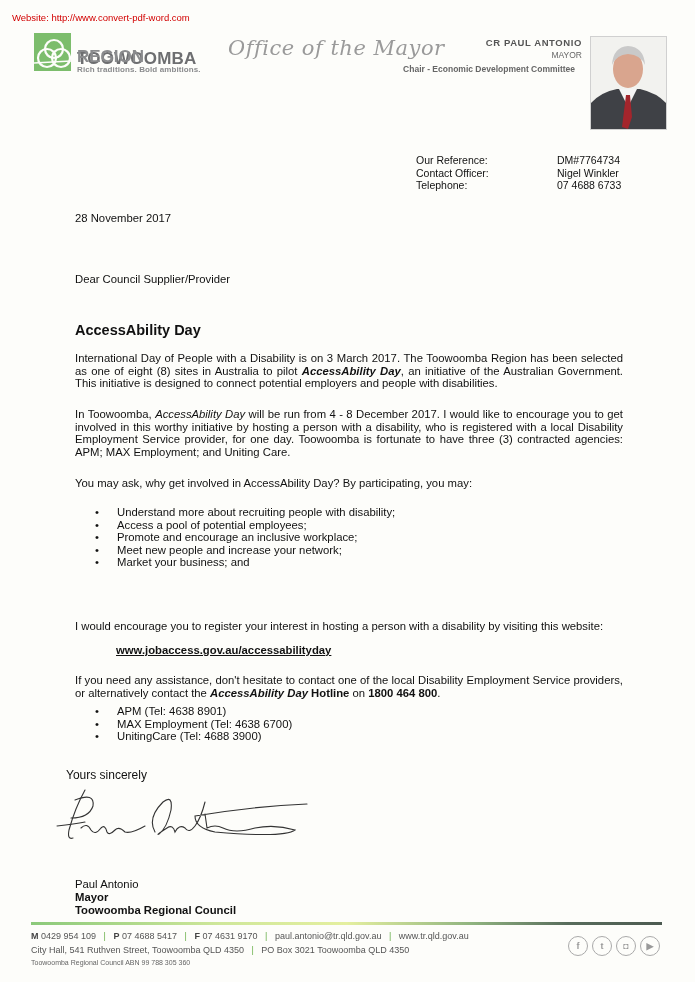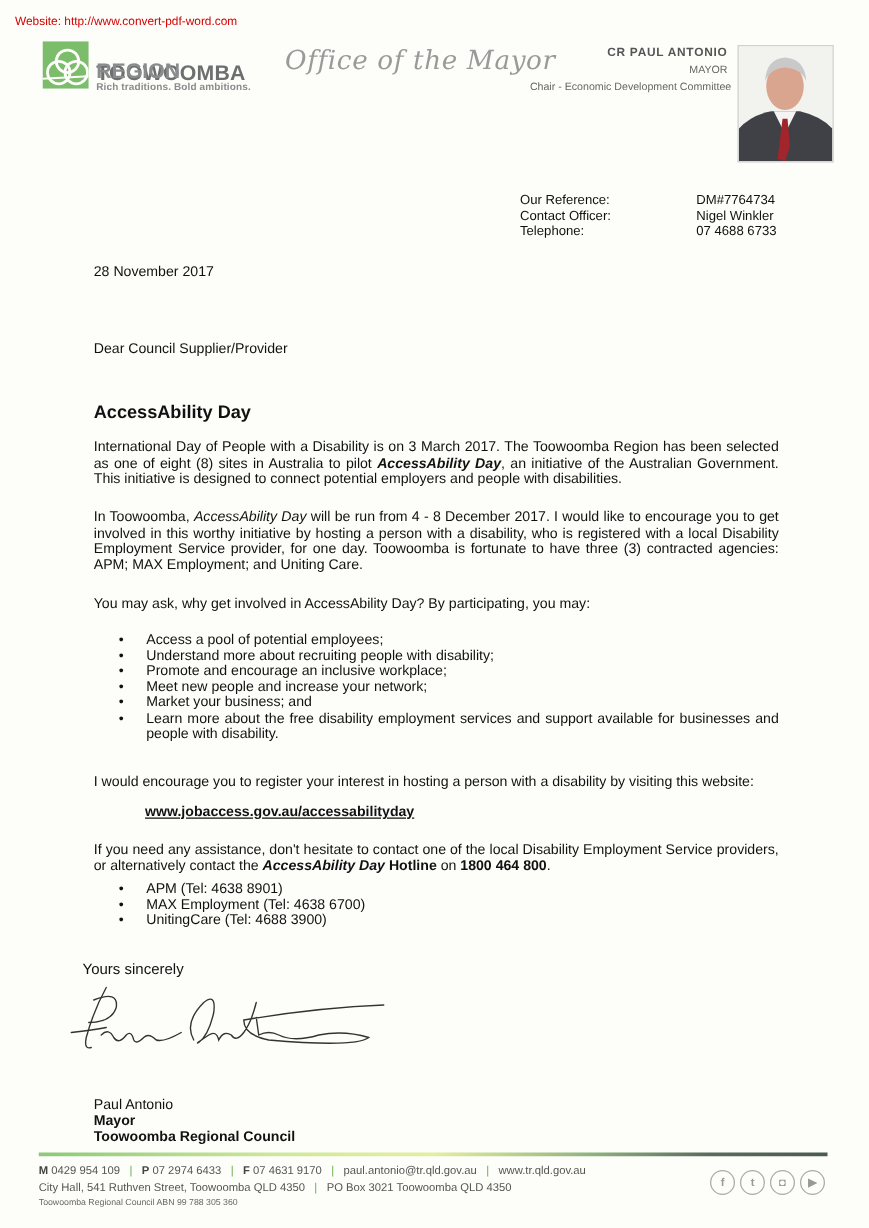--- a/index.html
+++ b/index.html
@@ -37,22 +37,23 @@
     }
     .mayor-name {
       right: 113px; top: 37px; font-weight: bold; font-size: 9.5px;
       color: #555; letter-spacing: 0.6px; text-align: right;
     }
     .mayor-title {
       right: 113px; top: 50px; font-size: 8.5px; color: #666;
       text-align: right;
     }
     .mayor-chair {
-      right: 110px; top: 64px; font-size: 8.5px; color: #666;
+      right: 120px; top: 64px; font-size: 8.5px; color: #666;
       text-align: right;
+      font-weight: bold;
     }
     .photo {
       left: 590px; top: 36px; width: 75px; height: 92px;
       border: 1px solid #d0d0d0; background: #f4f4f2; overflow: hidden;
     }
     
     .ref-labels { left: 416px; top: 154px; font-size: 10.5px; line-height: 12.5px; }
     .ref-values { left: 557px; top: 154px; font-size: 10.5px; line-height: 12.5px; }
     .body-text {
       left: 75px; width: 548px; font-size: 11.3px; line-height: 12.5px;
@@ -142,26 +143,25 @@
 </div>
 
 <div class="abs body-text" style="top:408px;">
   <span>In Toowoomba, </span><i>AccessAbility Day</i><span> will be run from 4 - 8 December 2017.  I would like to encourage you to get involved in this worthy initiative by hosting a person with a disability, who is registered with a local Disability Employment Service provider, for one day.  Toowoomba is fortunate to have three (3) contracted agencies: APM; MAX Employment; and Uniting Care.</span>
 </div>
 
 <div class="abs body-text" style="top:477px;">You may ask, why get involved in AccessAbility Day?  By participating, you may:</div>
 
 <div class="abs body-text" style="top:506px;">
   <ul class="bullets">
+    <li>Understand more about recruiting people with disability;</li>
     <li>Access a pool of potential employees;</li>
-    <li>Understand more about recruiting people with disability;</li>
     <li>Promote and encourage an inclusive workplace;</li>
     <li>Meet new people and increase your network;</li>
     <li>Market your business; and</li>
-    <li>Learn more about the free disability employment services and support available for businesses and people with disability.</li>
   </ul>
 </div>
 
 <div class="abs body-text" style="top:620px;">I would encourage you to register your interest in hosting a person with a disability by visiting this website:</div>
 
 <a class="abs link">www.jobaccess.gov.au/accessabilityday</a>
 
 <div class="abs body-text" style="top:674px;">
   <span>If you need any assistance, don't hesitate to contact one of the local Disability Employment Service providers, or alternatively contact the </span><b><i>AccessAbility Day</i><span> Hotline</span></b><span> on </span><b>1800 464 800</b><span>.</span>
 </div>
@@ -189,21 +189,21 @@
 <div class="abs sign-name">
   <div>Paul Antonio</div>
   <div class="b">Mayor</div>
   <div class="b">Toowoomba Regional Council</div>
 </div>
 
 <div class="abs footer-line"></div>
 <div class="abs footer-1">
   <b>M</b> <span>0429 954 109</span>
   <span class="sep">|</span>
-  <b>P</b> <span>07 2974 6433</span>
+  <b>P</b> <span>07 4688 5417</span>
   <span class="sep">|</span>
   <b>F</b> <span>07 4631 9170</span>
   <span class="sep">|</span>
   <span>paul.antonio@tr.qld.gov.au</span>
   <span class="sep">|</span>
   <span>www.tr.qld.gov.au</span>
 </div>
 <div class="abs footer-2">
   <span>City Hall, 541 Ruthven Street, Toowoomba QLD 4350</span>
   <span class="sep">|</span>

